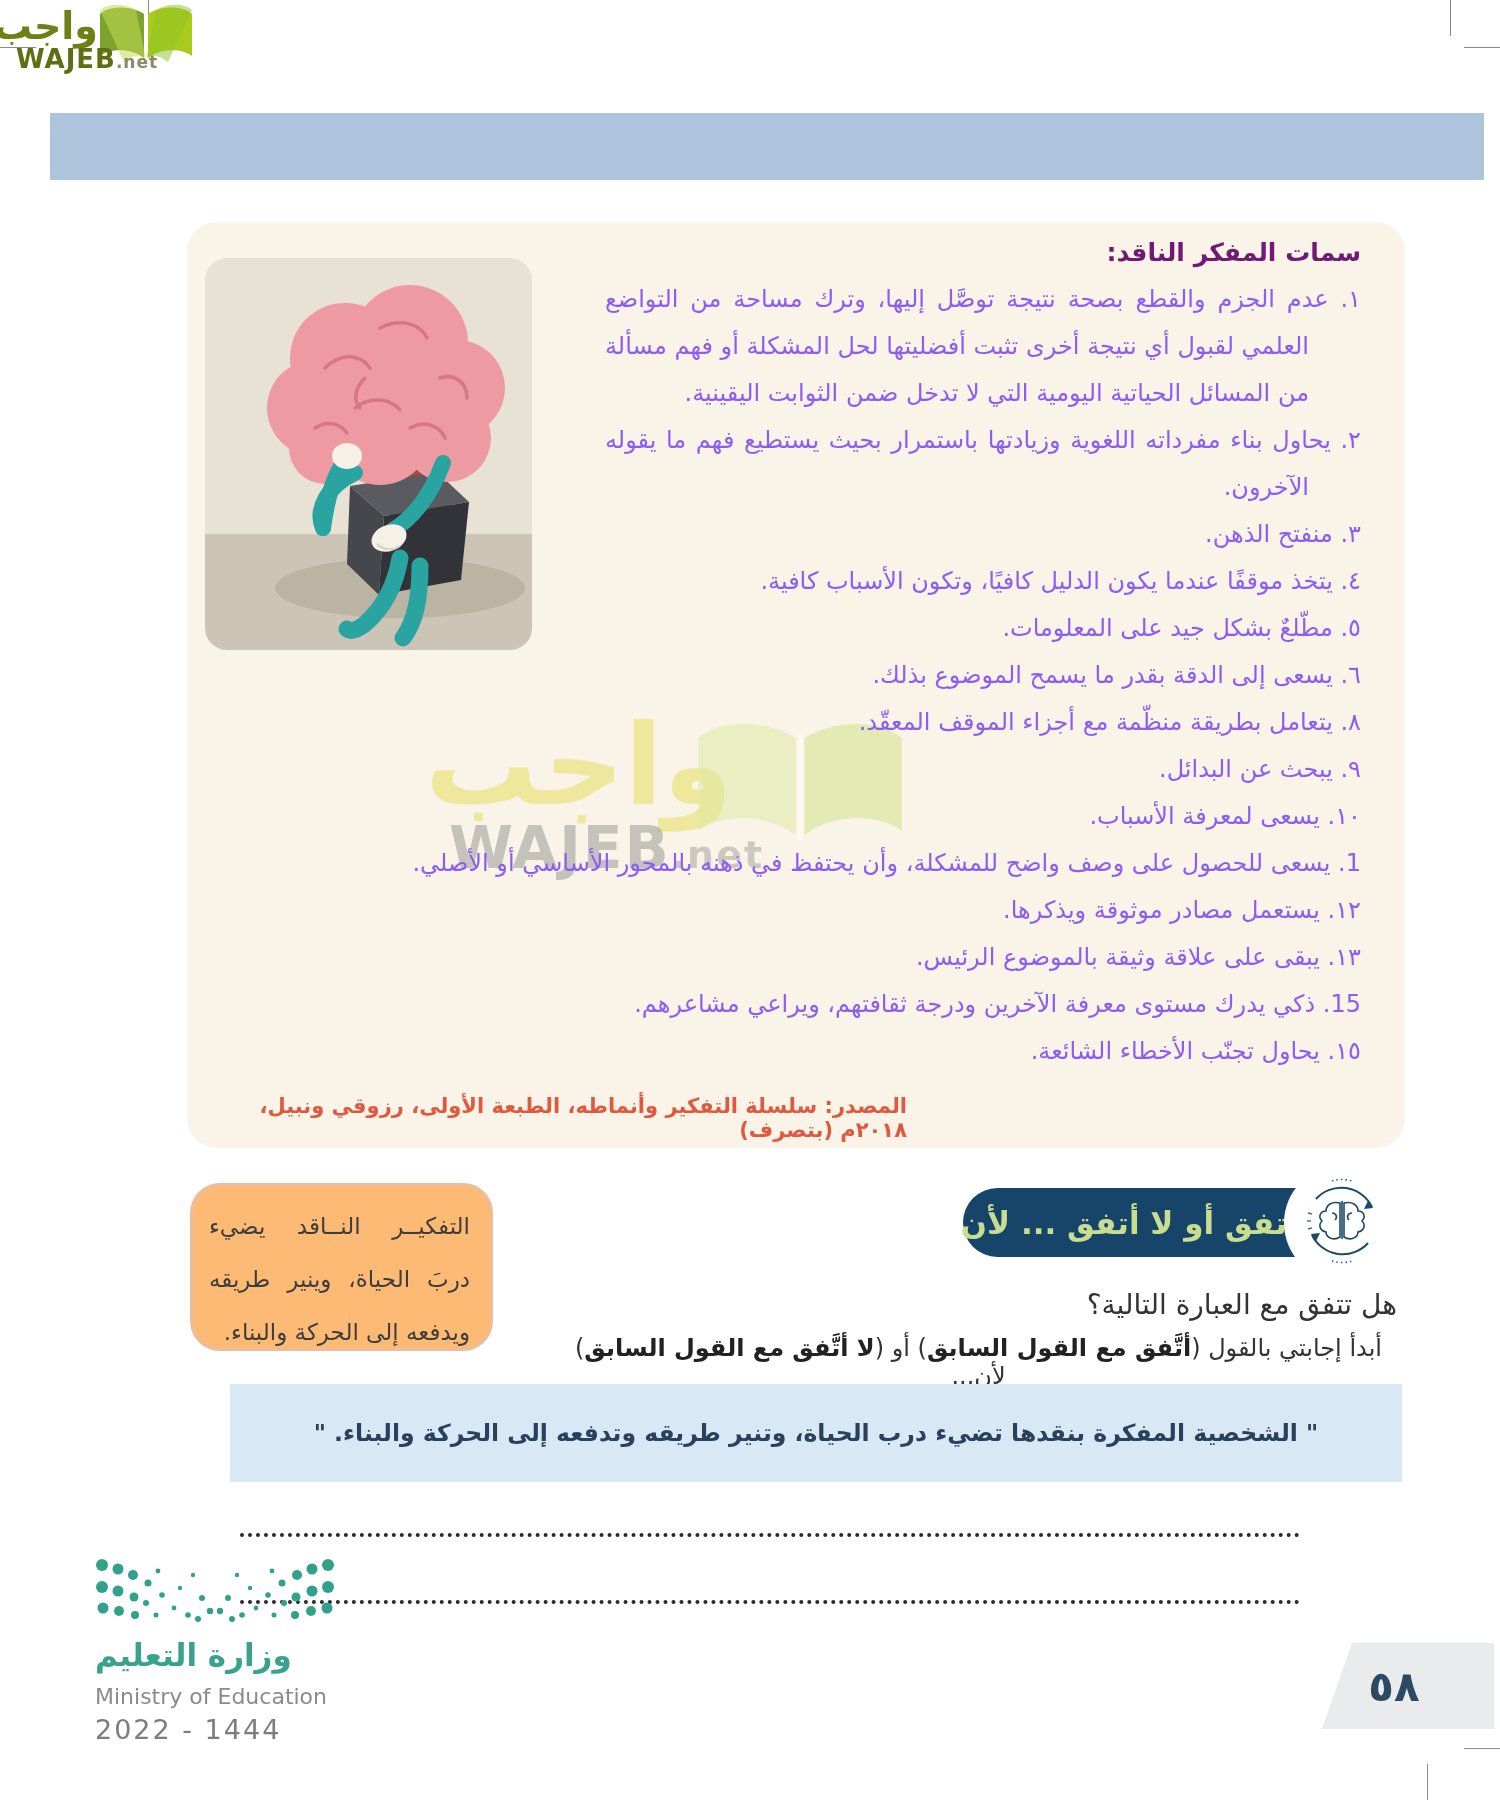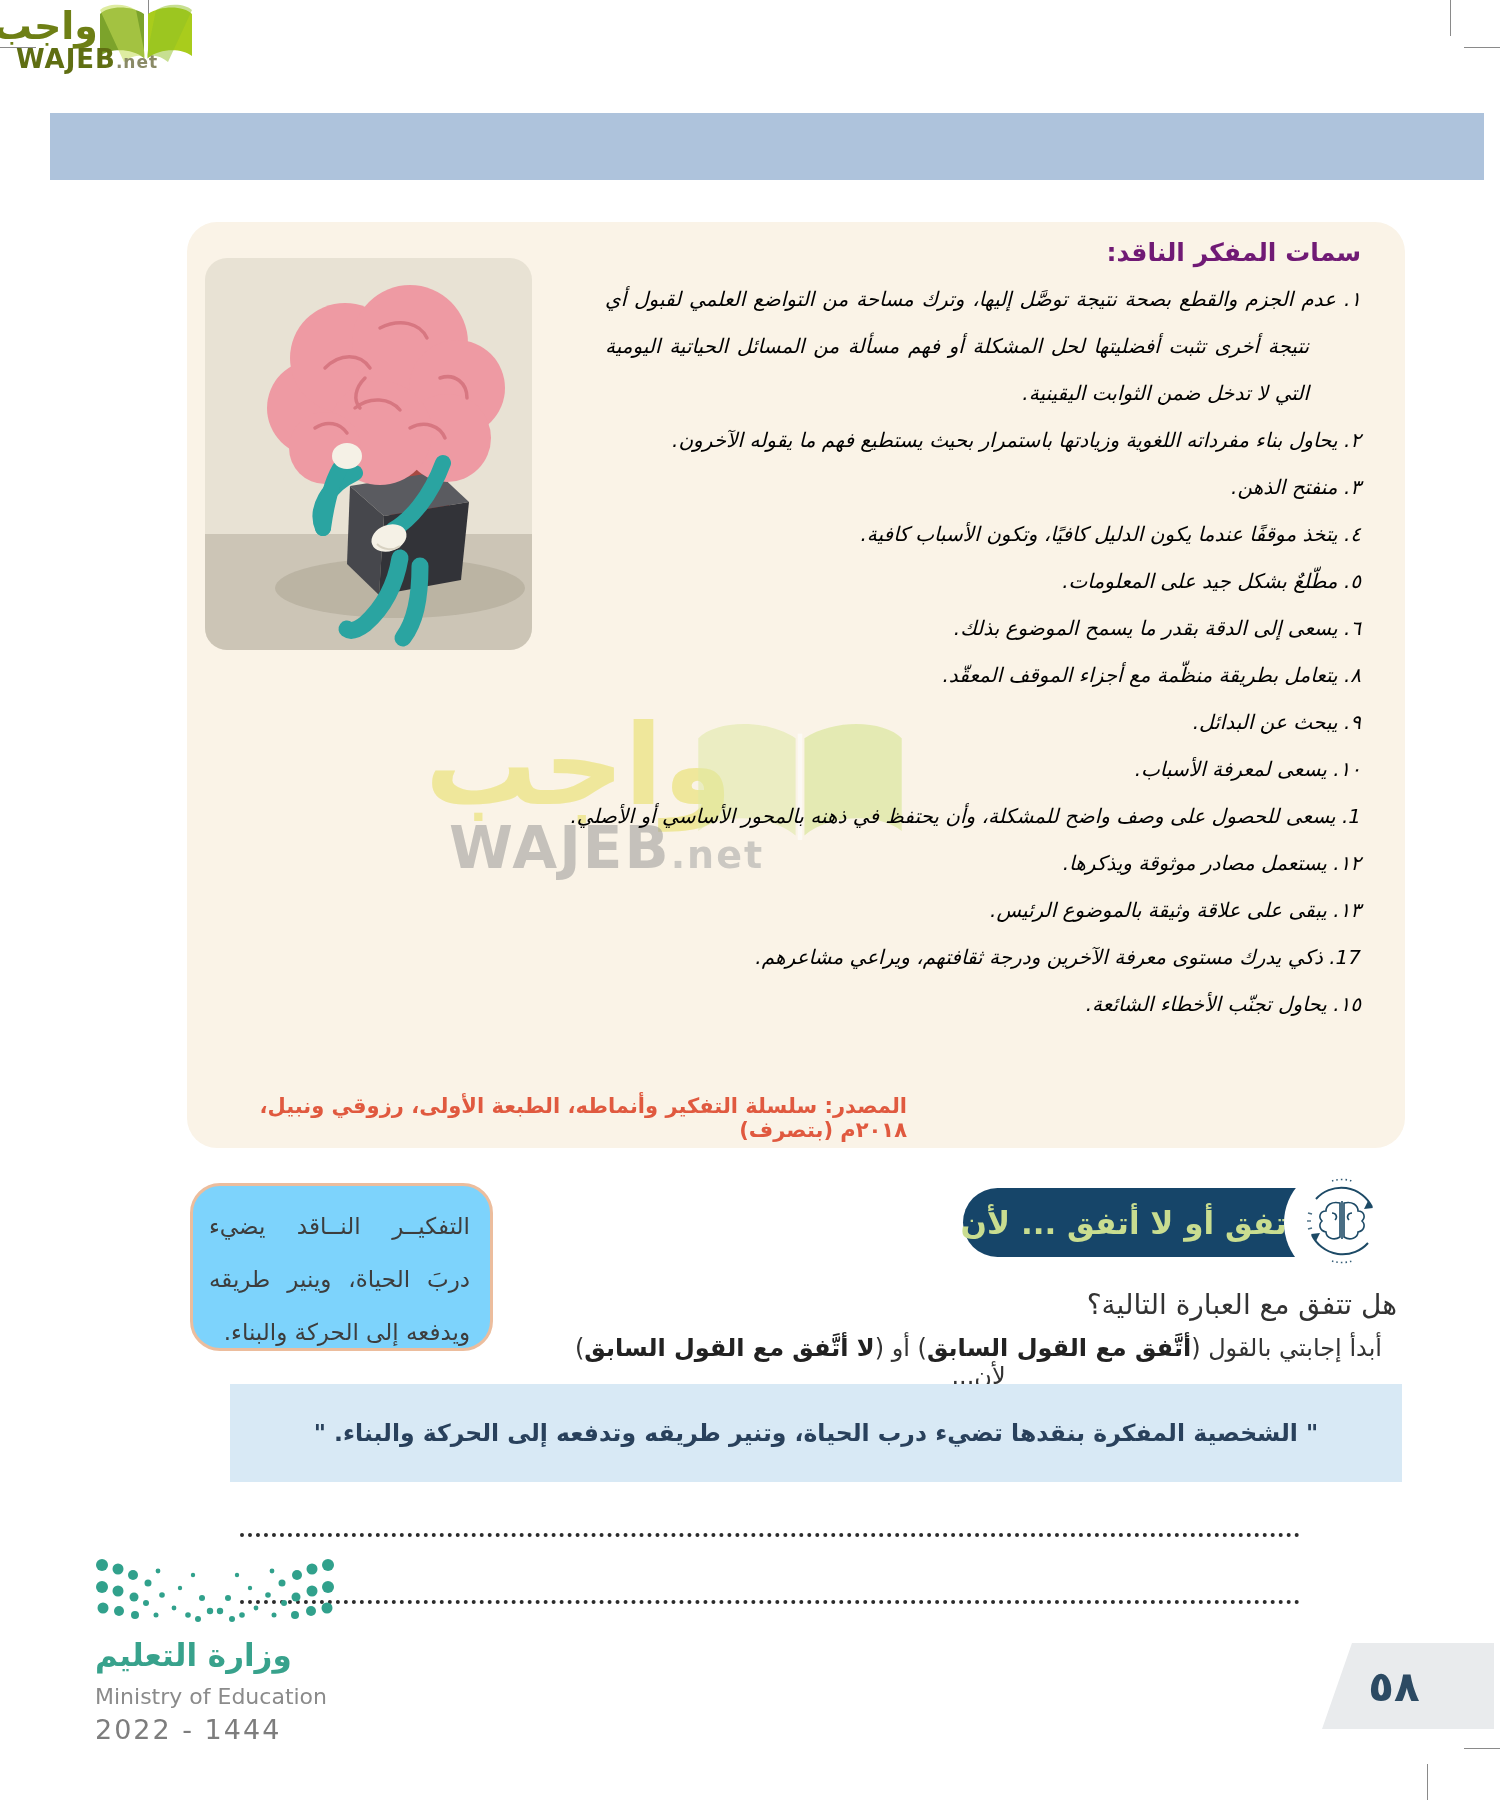--- a/index.html
+++ b/index.html
@@ -30,39 +30,39 @@
   }
   .card-body{
     position:absolute;inset:0;padding:10px 44px 10px 38px;
     direction:rtl;z-index:2;
   }
   .fig-spacer{float:left;width:350px;height:424px;margin:0 30px 8px 0;}
   .card-heading{
     font-size:25px;font-weight:bold;color:#701a75;margin:6px 0 9px 0;text-align:right;
   }
   .trait{
-    font-size:20px;color:#000000;line-height:47px;
-    text-align:justify;padding-right:52px;text-indent:-52px;font-style:italic;
+    font-size:24px;color:#8b5cf6;line-height:47px;
+    text-align:justify;padding-right:52px;text-indent:-52px;
   }
   .figure{
     position:absolute;left:18px;top:36px;width:327px;height:392px;border-radius:22px;
     overflow:hidden;z-index:1;
   }
   .watermark{position:absolute;z-index:0;opacity:0.55;}
   .wm-ar{left:238px;top:478px;font-size:112px;font-weight:bold;color:#e8e06a;z-index:0;opacity:.6;}
   .wm-latin{left:262px;top:592px;font-size:58px;font-weight:bold;color:#9a9a98;opacity:.55;letter-spacing:2px;}
   .wm-latin .tld{font-size:38px;font-weight:bold;color:#a6a6a4;}
   .source-line{
     position:absolute;left:6px;bottom:6px;width:714px;direction:rtl;text-align:right;
     font-size:21px;font-weight:bold;color:#e0593f;z-index:3;
   }
 
   
   .bubble{
-    left:190px;top:1183px;width:303px;height:168px;background:#7dd3fc;
+    left:190px;top:1183px;width:303px;height:168px;background:#fdba74;
     border:3px solid #ecbd9d;border-radius:30px;box-sizing:border-box;
     padding:14px 20px 10px 16px;direction:rtl;
     font-size:23px;color:#3d3d3d;line-height:53px;text-align:justify;
   }
 
   
   .pill{
     left:963px;top:1188px;width:404px;height:69px;background:#164569;border-radius:35px;
     z-index:1;display:flex;align-items:center;justify-content:center;
     padding-left:14px;padding-right:86px;box-sizing:border-box;
@@ -195,21 +195,21 @@
     <div class="trait">٣. منفتح الذهن.</div>
     <div class="trait">٤. يتخذ موقفًا عندما يكون الدليل كافيًا، وتكون الأسباب كافية.</div>
     <div class="trait">٥. مطّلعٌ بشكل جيد على المعلومات.</div>
     <div class="trait">٦. يسعى إلى الدقة بقدر ما يسمح الموضوع بذلك.</div>
     <div class="trait">٨. يتعامل بطريقة منظّمة مع أجزاء الموقف المعقّد.</div>
     <div class="trait">٩. يبحث عن البدائل.</div>
     <div class="trait">١٠. يسعى لمعرفة الأسباب.</div>
     <div class="trait">1. يسعى للحصول على وصف واضح للمشكلة، وأن يحتفظ في ذهنه بالمحور الأساسي أو الأصلي.</div>
     <div class="trait">١٢. يستعمل مصادر موثوقة ويذكرها.</div>
     <div class="trait">١٣. يبقى على علاقة وثيقة بالموضوع الرئيس.</div>
-    <div class="trait">17. ذكي يدرك مستوى معرفة الآخرين ودرجة ثقافتهم، ويراعي مشاعرهم.</div>
+    <div class="trait">15. ذكي يدرك مستوى معرفة الآخرين ودرجة ثقافتهم، ويراعي مشاعرهم.</div>
     <div class="trait">١٥. يحاول تجنّب الأخطاء الشائعة.</div>
   </div>
 
   <div class="source-line">المصدر: سلسلة التفكير وأنماطه، الطبعة الأولى، رزوقي ونبيل، ٢٠١٨م (بتصرف)</div>
 </div>
 
 <div class="abs bubble">
   <span>التفكيــر النــاقد يضيء دربَ الحياة، وينير طريقه ويدفعه إلى الحركة والبناء.</span>
 </div>
 

